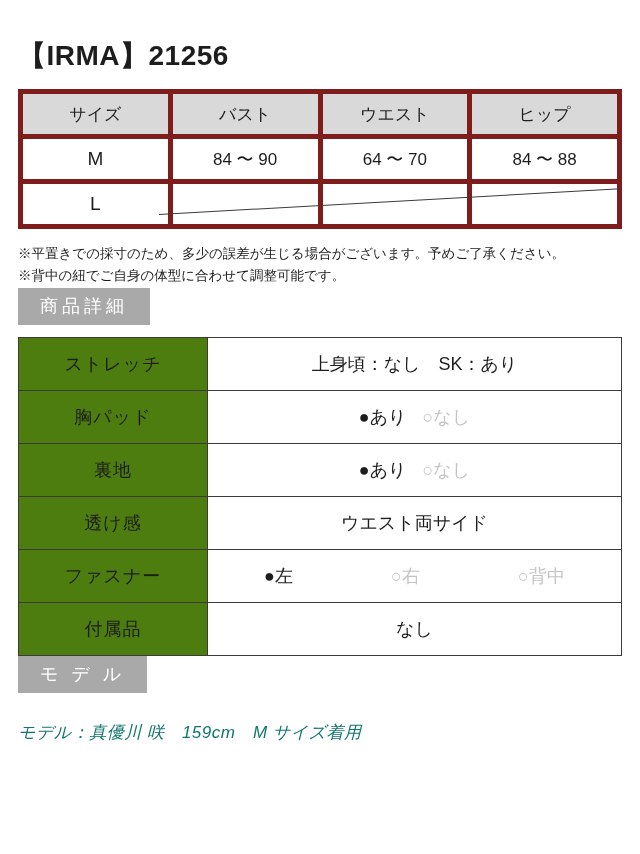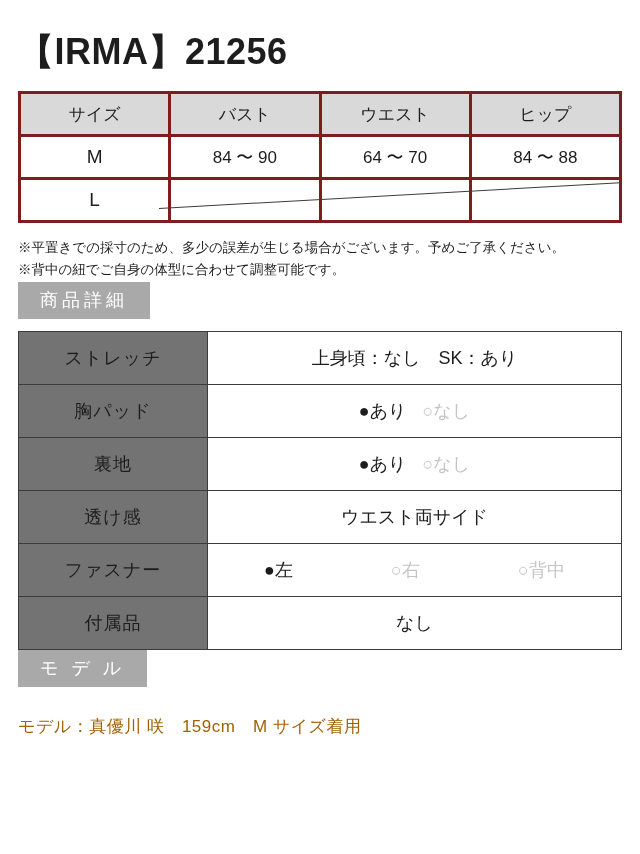--- a/index.html
+++ b/index.html
@@ -17,37 +17,37 @@
   .page {
     position: relative;
     width: 640px;
     height: 854px;
     box-sizing: border-box;
     padding: 0 18px;
   }
 
   
   .title {
-    font-size: 36px;
+    font-size: 28px;
     font-weight: bold;
     letter-spacing: 0.5px;
-    padding-top: 28px;
+    padding-top: 37px;
     padding-bottom: 14px;
     color: #1d1d1d;
   }
 
   
   table.size-table {
     width: 604px;
     border-collapse: collapse;
     table-layout: fixed;
   }
   table.size-table th,
   table.size-table td {
-    border: 3px solid #7f1d1d;
+    border: 5px solid #7f1d1d;
     height: 38px;
     text-align: center;
     font-size: 17px;
     font-weight: normal;
     color: #1d1d1d;
   }
   table.size-table thead th {
     background: #d9d9d9;
     font-size: 17px;
   }
@@ -95,21 +95,21 @@
     table-layout: fixed;
   }
   table.detail-table td {
     border: 1px solid #3b3b3b;
     height: 50px;
     font-size: 18px;
     color: #1d1d1d;
   }
   table.detail-table td.d-label {
     width: 186px;
-    background: #737373;
+    background: #4d7c0f;
     text-align: center;
     letter-spacing: 1px;
   }
   table.detail-table td.d-value {
     text-align: center;
     background: #ffffff;
   }
   .opt {
     display: inline-block;
     white-space: nowrap;
@@ -117,22 +117,23 @@
   .opt.off {
     color: #c4c4c4;
   }
   .opts-2 .opt:first-child { margin-right: 16px; }
   .opts-3 { display: flex; justify-content: space-around; padding: 0 6px; }
 
   
   .model-line {
     margin-top: 16px;
     font-size: 17px;
-    color: #a16207;
+    color: #0f766e;
     letter-spacing: 0.5px;
+    font-style: italic;
   }
 </style>
 </head>
 <body>
 
 <div class="page">
 
   <div class="title">【IRMA】21256</div>
 
   <div class="size-table-wrap">

